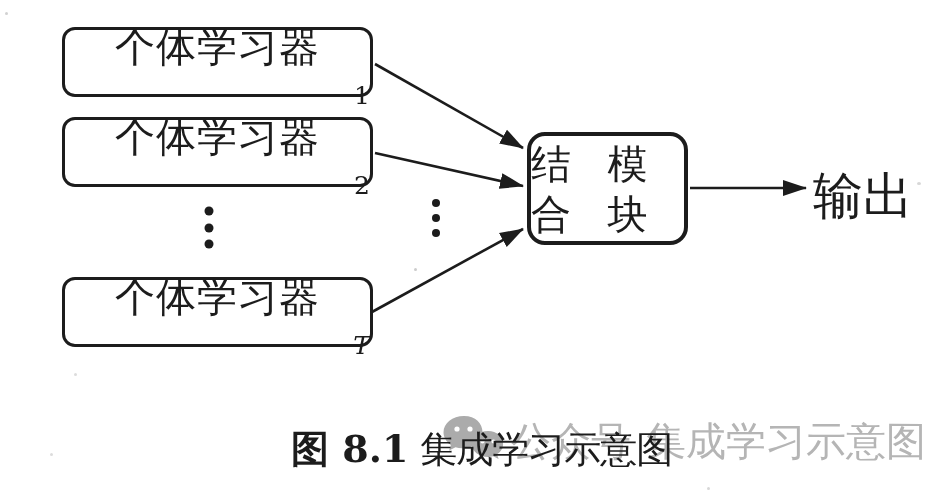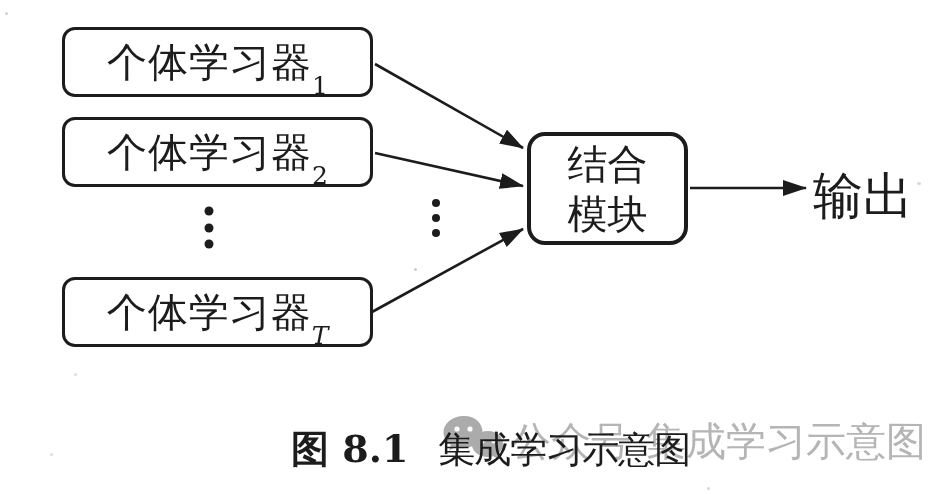--- a/index.html
+++ b/index.html
@@ -23,55 +23,57 @@
   .box{
     position:absolute;
     box-sizing:border-box;
     border:3px solid var(--ink);
     border-radius:13px;
     background:var(--paper);
     display:flex;
     align-items:center;
     justify-content:center;
     z-index:2;
+    flex-direction:column;
   }
   .learner{
     left:62px;width:311px;height:70px;
     font-size:40px;
     letter-spacing:1px;
   }
   .learner .sub{
     font-size:25px;
     align-self:flex-end;
     transform:translateY(6px);
     letter-spacing:0;
   }
   .learner .sub.italic{font-style:italic;font-family:"DejaVu Serif","Liberation Serif",serif;}
   .combiner{
     left:527px;top:132px;width:161px;height:113px;
     border-width:4px;border-radius:18px;
-    flex-direction:column;
+    flex-direction:row;
     font-size:40px;
     line-height:50px;
     z-index:2;
+    justify-content:space-between;
   }
   .output-label{
     position:absolute;left:813px;top:163px;
     font-size:50px;
     z-index:2;
   }
   .caption{
     position:absolute;left:291px;top:424px;
     white-space:nowrap;
     z-index:3;
   }
   .caption .fig-label{
     font-weight:bold;
     font-size:38px;
-    margin-right:30px;
+    margin-right:12px;
   }
   .caption .fig-title{
     font-size:37px;
     letter-spacing:-1px;
     margin-top:12px;
   }
   .watermark{
     position:absolute;left:441px;top:414px;
     display:flex;align-items:flex-start;
     color:var(--wm);

